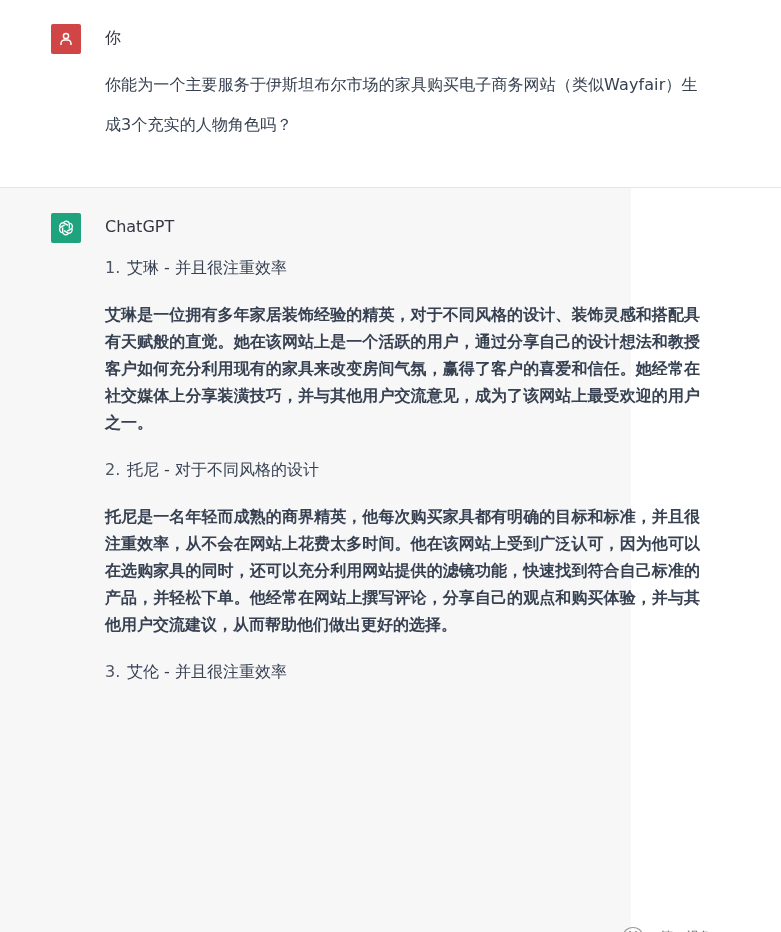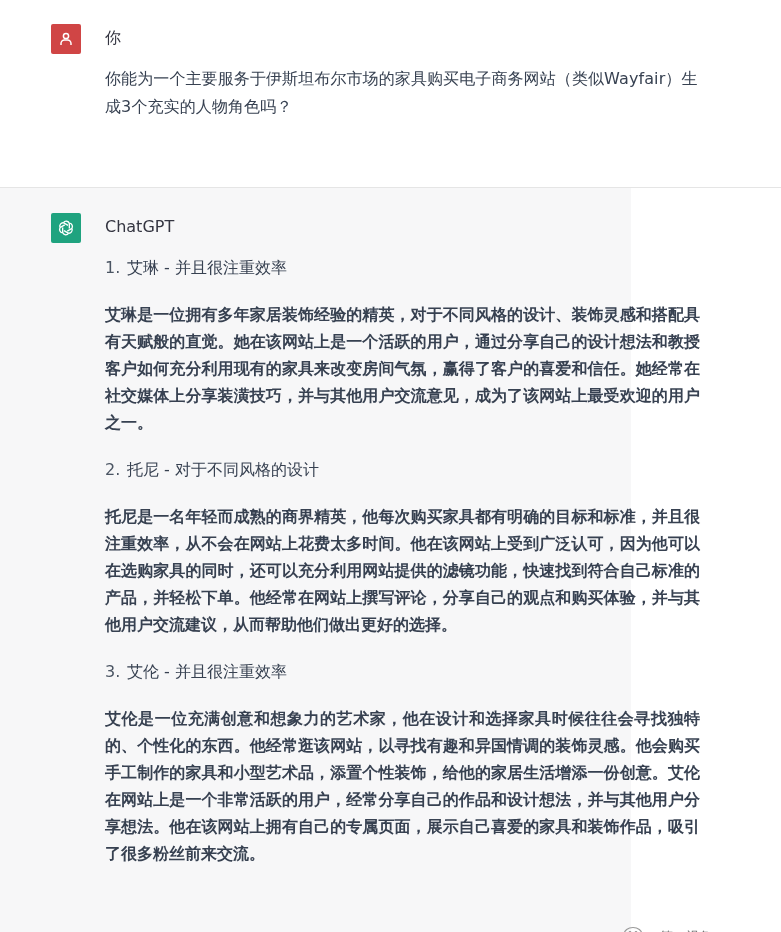--- a/index.html
+++ b/index.html
@@ -45,21 +45,21 @@
       color: #343541;
     }
     .user-block .author { top: 28px; }
     .assistant-block .author { top: 29px; }
     .user-msg {
       position: absolute;
       left: 105px;
       top: 65px;
       width: 595px;
       font-size: 16px;
-      line-height: 28px;
+      line-height: 40px;
       color: #374151;
       letter-spacing: 0.1px;
     }
     .content {
       position: absolute;
       left: 105px;
       top: 66px;
       width: 595px;
       font-size: 16px;
       color: #374151;
@@ -132,21 +132,20 @@
     <div class="heading">
       <span class="num">2.</span>
       <span>托尼 - 对于不同风格的设计</span>
     </div>
     <p class="para">托尼是一名年轻而成熟的商界精英，他每次购买家具都有明确的目标和标准，并且很注重效率，从不会在网站上花费太多时间。他在该网站上受到广泛认可，因为他可以在选购家具的同时，还可以充分利用网站提供的滤镜功能，快速找到符合自己标准的产品，并轻松下单。他经常在网站上撰写评论，分享自己的观点和购买体验，并与其他用户交流建议，从而帮助他们做出更好的选择。</p>
 
     <div class="heading">
       <span class="num">3.</span>
       <span>艾伦 - 并且很注重效率</span>
     </div>
-    <p class="para">艾伦是一位充满创意和想象力的艺术家，他在设计和选择家具时候往往会寻找独特的、个性化的东西。他经常逛该网站，以寻找有趣和异国情调的装饰灵感。他会购买手工制作的家具和小型艺术品，添置个性装饰，给他的家居生活增添一份创意。艾伦在网站上是一个非常活跃的用户，经常分享自己的作品和设计想法，并与其他用户分享想法。他在该网站上拥有自己的专属页面，展示自己喜爱的家具和装饰作品，吸引了很多粉丝前来交流。</p>
   </div>
 </div>
 
 <div class="watermark">
   <svg width="30" height="22" viewBox="0 0 30 22" fill="none" stroke="#888" stroke-width="1.2">
     <ellipse cx="11" cy="8" rx="9" ry="6.5"></ellipse>
     <ellipse cx="19" cy="13" rx="8" ry="6"></ellipse>
     <circle cx="8" cy="6.5" r="0.8" fill="#888"></circle>
     <circle cx="14" cy="6.5" r="0.8" fill="#888"></circle>
     <circle cx="17" cy="12" r="0.7" fill="#888"></circle>

